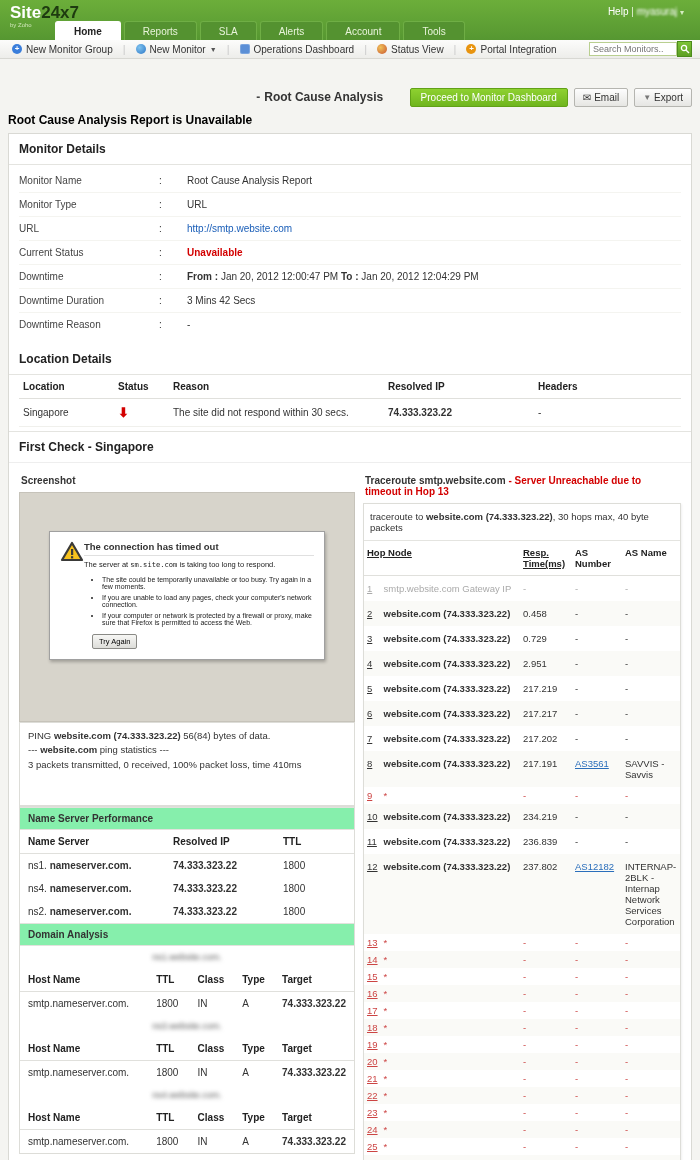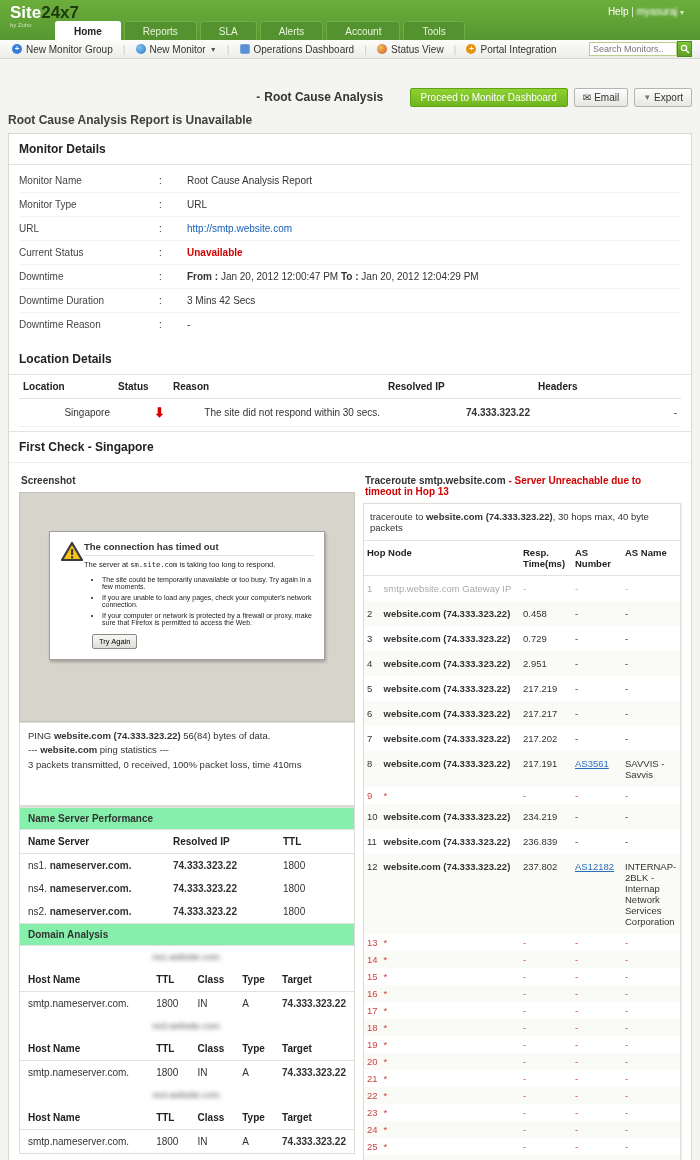--- a/index.html
+++ b/index.html
@@ -39,21 +39,21 @@
   .ico-orange { background:#e8940f; }
   .toolbar-spacer { flex:1; }
   .search-wrap { display:flex; align-items:center; }
   .search-input { width:88px; height:14px; font-size:9px; border:1px solid #b9cf90; padding:1px 3px;
                   color:#888; font-family:"Liberation Sans",sans-serif; }
   .search-btn { width:15px; height:16px; background:linear-gradient(#7cc335,#5da023); border:1px solid #4c8c1c;
                 display:flex; align-items:center; justify-content:center; cursor:pointer; }
 
   
   .title-bar { display:flex; align-items:center; padding:8px 8px 6px; }
-  .title-error { color:#404040; font-weight:bold; font-size:12px;margin-top:46px; }
+  .title-error { color:#000000; font-weight:bold; font-size:12px;margin-top:46px; }
   .title-sep { margin:0 4px; font-weight:bold; font-size:12px; color:#444; }
   .title-main { font-weight:bold; font-size:12px; color:#333; }
   .title-spacer { flex:1; }
   .btn-green { background:linear-gradient(#8ed130,#6fb51e); border:1px solid #61a117; color:#fff;
                font-size:10px; padding:3px 10px; border-radius:2px; cursor:pointer; }
   .btn-gray { background:linear-gradient(#fdfdfd,#e6e6e3); border:1px solid #b5b5b0; color:#333;
               font-size:10px; padding:3px 8px; border-radius:2px; margin-left:6px; cursor:pointer;
               display:inline-flex; align-items:center; gap:3px; }
   .btn-gray .gi { font-size:8px; color:#777; }
 
@@ -63,21 +63,21 @@
                     border-bottom:1px solid #e4e4e0; }
   .md-rows { padding:4px 10px 8px; }
   .md-row { display:flex; padding:6px 0; border-bottom:1px solid #f4f4f0; font-size:10px; }
   .md-row:last-child { border-bottom:none; }
   .md-label { width:140px; color:#444; }
   .md-colon { width:28px; }
   table { border-collapse:collapse; width:100%; font-size:10px; }
   th { text-align:left; font-weight:bold; color:#222; padding:6px 4px; border-bottom:1px solid #e0e0dc; }
   td { padding:6px 4px; border-bottom:1px solid #ececе8; }
   .loc-table { margin:0 10px 4px; width:calc(100% - 20px); }
-  .loc-table td { border-bottom:1px solid #f0f0ec;text-align:right; }
+  .loc-table td { border-bottom:1px solid #f0f0ec; }
   .down-arrow { color:#d30000; font-weight:bold; font-size:13px; }
 
   .first-check { font-weight:bold; font-size:12px; color:#222; padding:8px 10px;
                  border-top:1px solid #e4e4e0; border-bottom:1px solid #eee; }
 
   
   .columns { display:flex; gap:8px; padding:6px 10px 12px; align-items:flex-start; }
   .col-left { width:336px; flex:none; }
   .col-right { flex:1; min-width:0; }
   .col-label { font-weight:bold; font-size:10px; padding:6px 2px; }
@@ -107,21 +107,21 @@
 
   
   .tr-box { border:1px solid #ddddd8; background:#fff; box-shadow:1px 1px 2px rgba(0,0,0,.06); }
   .tr-summary { padding:7px 6px; border-bottom:1px solid #e4e4e0; font-size:9.5px; }
   .tr-table th { font-size:9.5px; padding:6px 3px; vertical-align:top; }
   .tr-table td { font-size:9.5px; padding:7px 3px; vertical-align:top; word-wrap:break-word; }
   .tr-table tr:nth-child(even) td { background:#fafaf7; }
   .tr-table tr.muted td { color:#aaa; }
   .tr-table tr.err td { color:#cc4443; padding:3px; }
   .as-link { color:#2a6ebb; text-decoration:underline; cursor:pointer; }
-  .col-hop { width:16px; } .col-resp { width:52px; } .col-asn { width:50px; } .col-asname { width:58px; }
+  .col-hop { width:16px;text-decoration:underline; } .col-resp { width:52px;text-decoration:underline; } .col-asn { width:50px; } .col-asname { width:58px; }
 </style>
 </head>
 <body>
 
 <div class="top-header">
   <div class="logo">
     <span class="site">Site</span><span class="brand">24x7</span>
     <span class="byline">by Zoho</span>
   </div>
   <div class="header-right">

